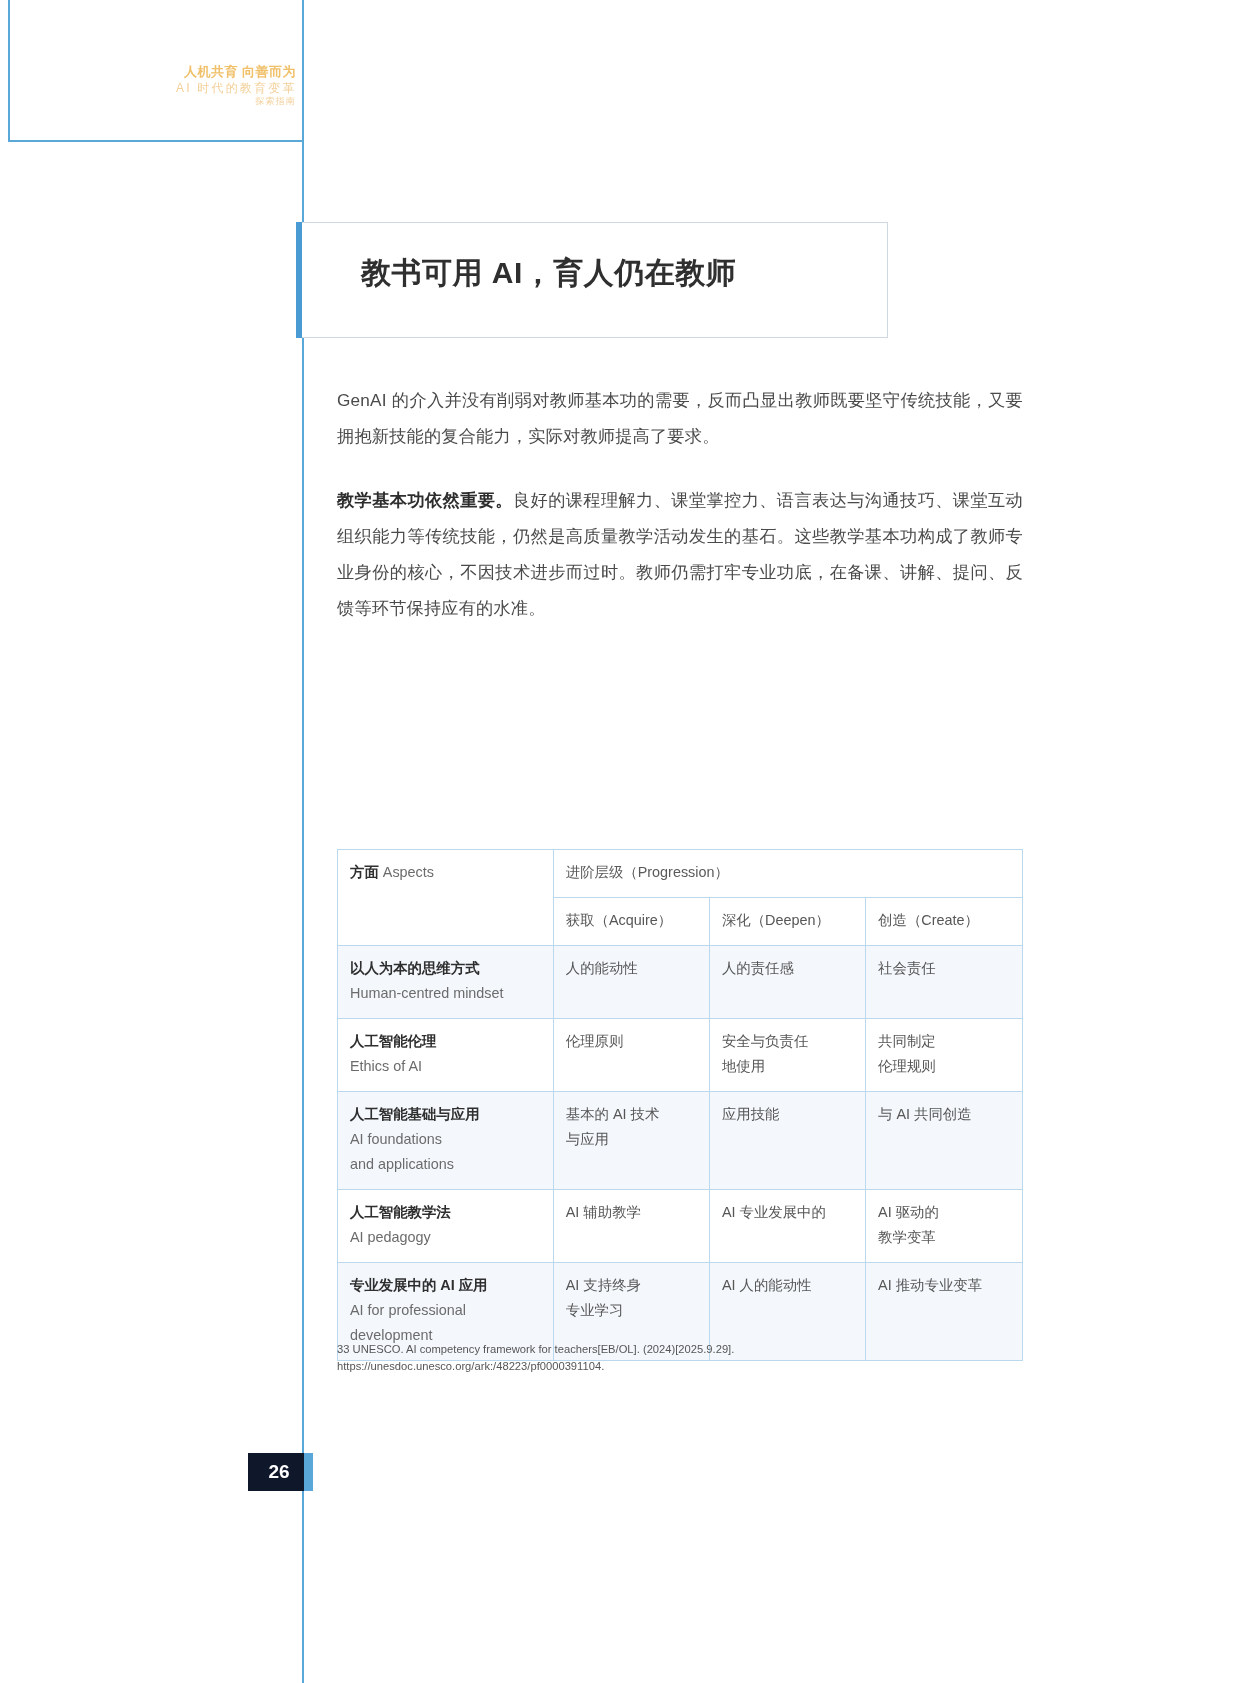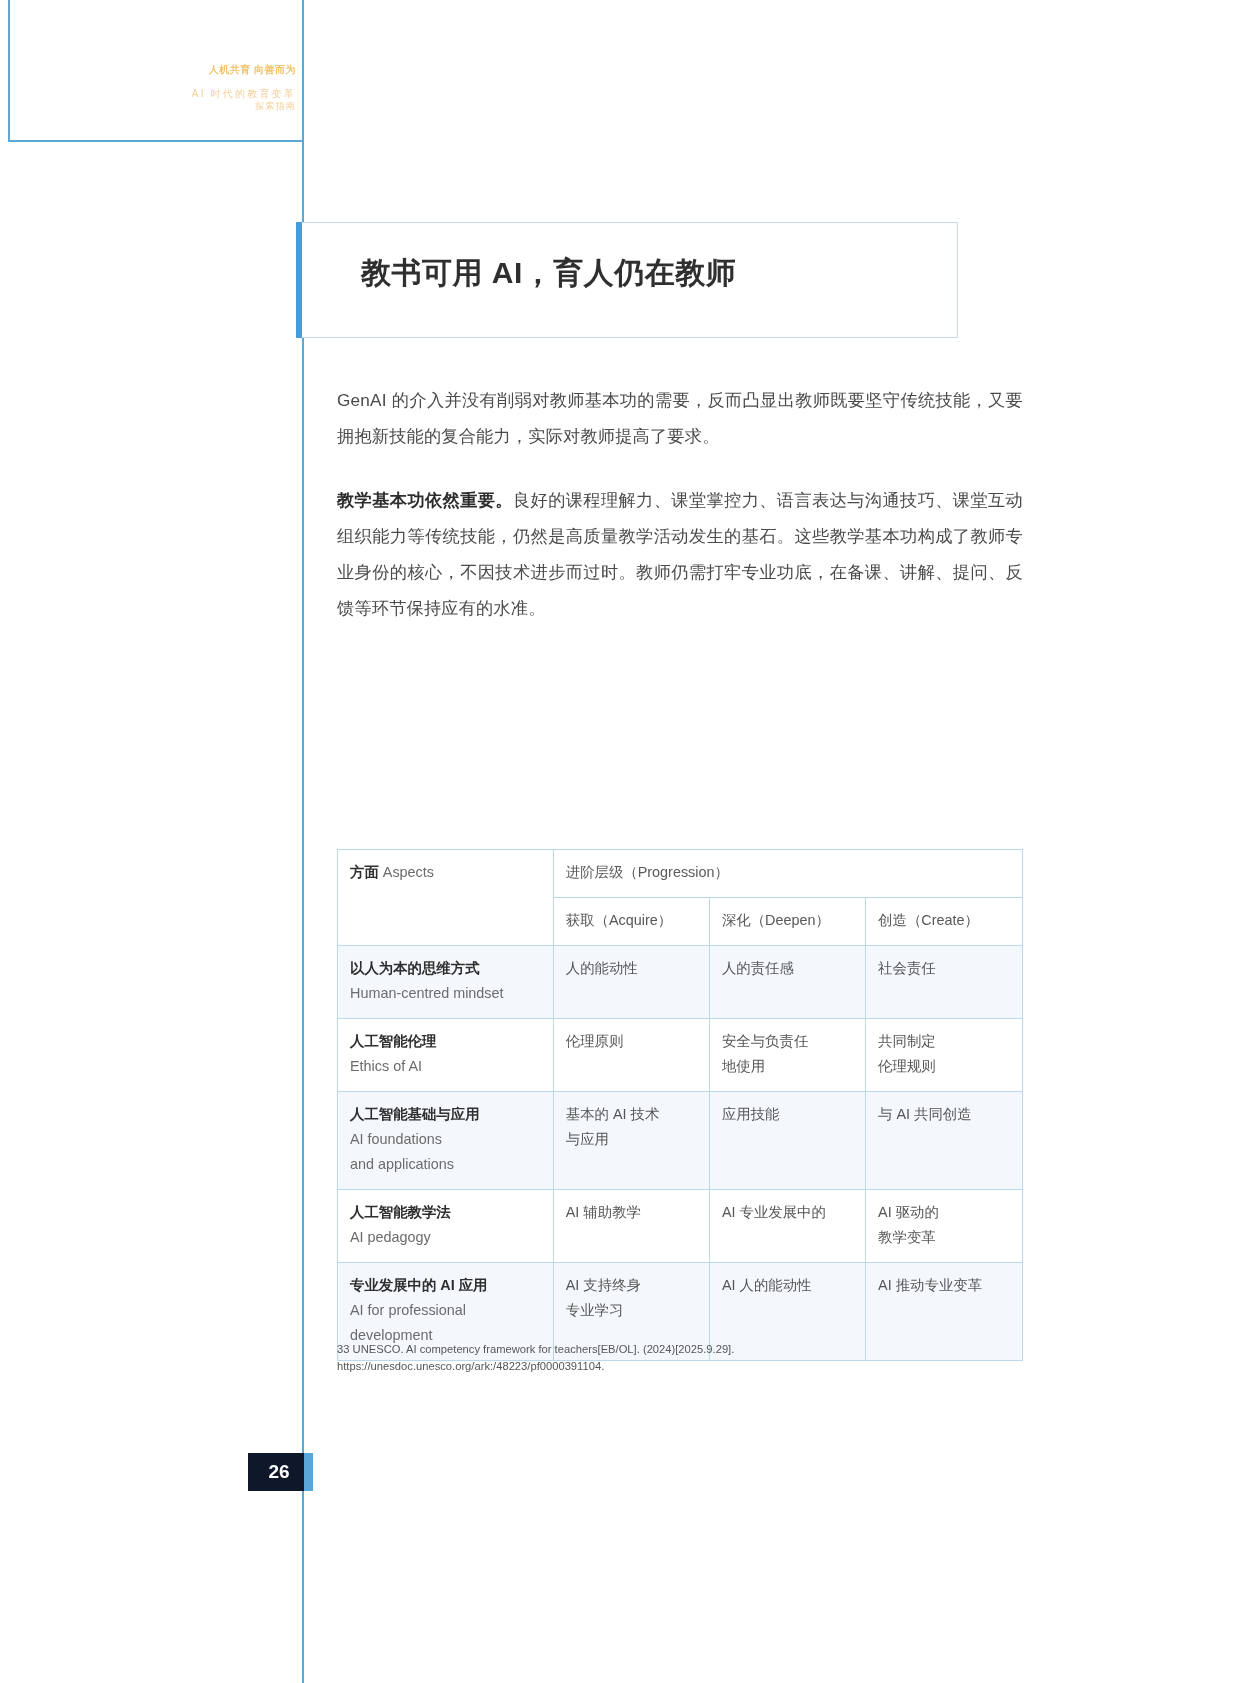--- a/index.html
+++ b/index.html
@@ -46,48 +46,48 @@
   .runhead {
     position: absolute;
     left: 176px;
     top: 64px;
     width: 120px;
     text-align: right;
     line-height: 1.18;
     user-select: none;
   }
   .runhead .rh-main {
-    font-size: 10px;
+    font-size: 13px;
     font-weight: 700;
     color: #f0c06a;
     letter-spacing: 0.5px;
     white-space: nowrap;
   }
   .runhead .rh-sub {
-    font-size: 10px;
+    font-size: 12px;
     color: #f3d09a;
     letter-spacing: 2.2px;
     white-space: nowrap;
-    margin-top: 12px;
+    margin-top: 2px;
     text-align: right;
   }
   .runhead .rh-sub2 {
     font-size: 9px;
     color: #f3d09a;
     letter-spacing: 1.2px;
     white-space: nowrap;
     margin-top: 1px;
   }
 
   
   .title-box {
     position: absolute;
     left: 296px;
     top: 222px;
-    width: 662px;
+    width: 592px;
     height: 116px;
     border: 1px solid #cfd9e2;
     box-sizing: border-box;
     background: #ffffff;
   }
   .title-box::before {
     content: "";
     position: absolute;
     left: -1px;
     top: -1px;

